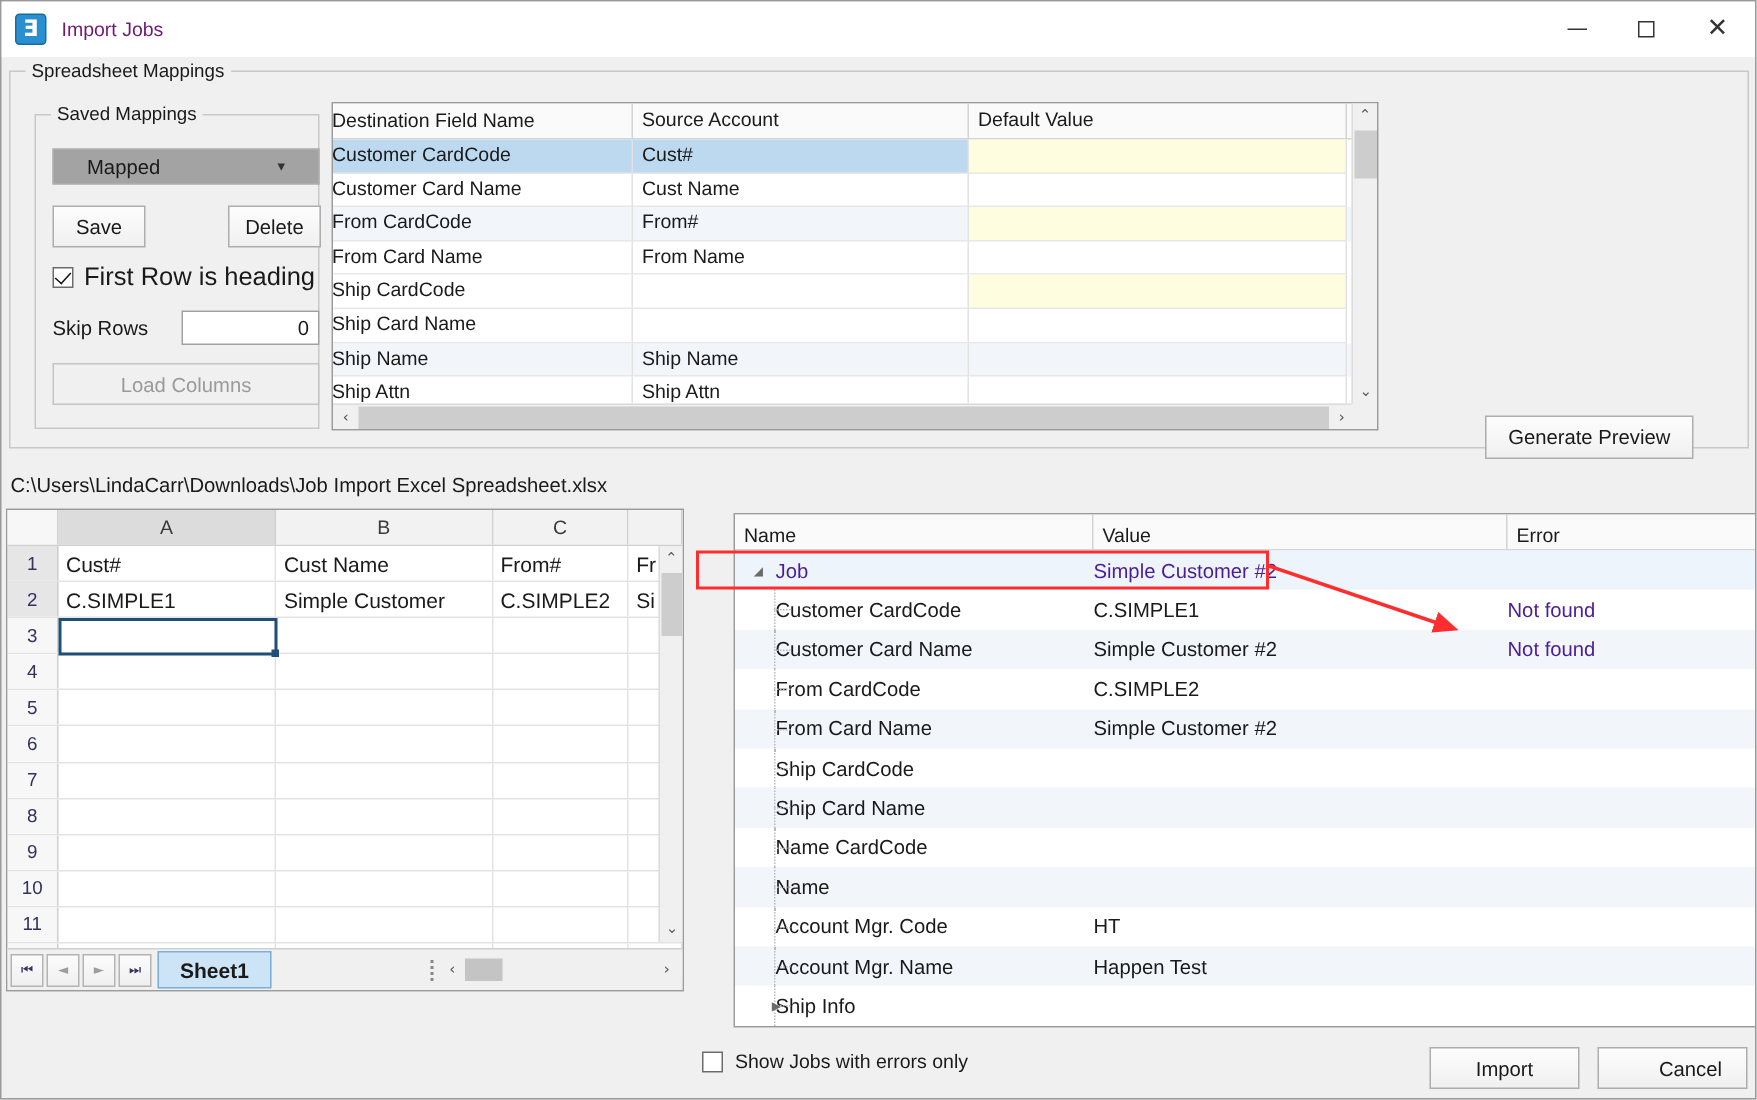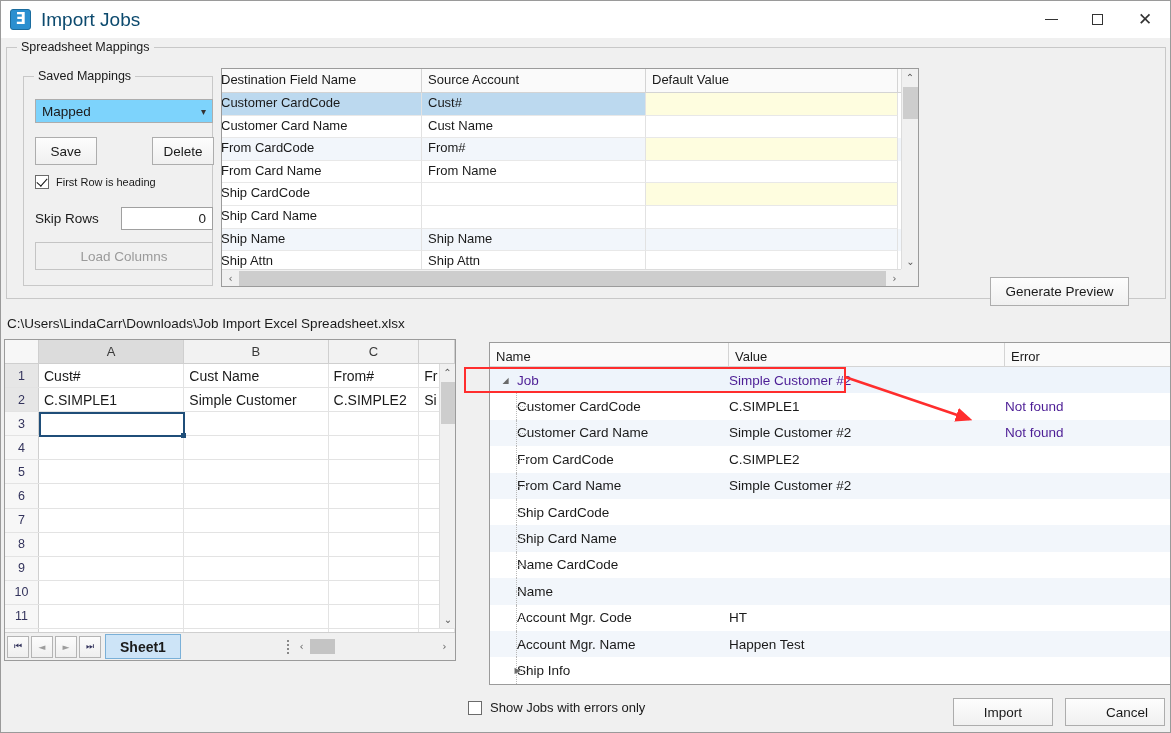--- a/index.html
+++ b/index.html
@@ -16,59 +16,59 @@
 
   
   .titlebar { position:absolute; left:0; top:0; width:1169px; height:37px;
               background:#ffffff; display:flex; align-items:center; }
   .app-icon { width:21px; height:21px; margin-left:9px; border-radius:3px;
               background:#2a8fd0; position:relative; flex:none;
               display:flex; align-items:center; justify-content:center;
               border:1px solid #1b6c9e; }
   .app-icon i { font-style:normal; color:#fff; font-size:15px; font-weight:bold;
                 line-height:1; font-family:"DejaVu Sans", sans-serif; }
-  .title-text { margin-left:10px; font-size:19px; color:#0c4a6e; }
+  .title-text { margin-left:10px; font-size:13px; color:#701a75; }
   .wbtns { margin-left:auto; display:flex; height:37px; }
   .wbtn { width:46px; height:37px; display:flex; align-items:center; justify-content:center;
           font-size:13px; color:#222; background:transparent; }
   .wbtn.close { width:50px; }
   .glyph-min { display:block; width:13px; height:1px; background:#333; }
   .glyph-max { display:block; width:11px; height:11px; border:1px solid #333; }
   .glyph-close { font-size:17px; line-height:1; font-family:"DejaVu Sans", sans-serif; color:#333; }
 
   
   .groupbox { position:absolute; border:1px solid #c8c8c8; }
   .groupbox > .gb-label { position:absolute; top:-8px; left:10px; background:#f0f0f0;
                           padding:0 4px; font-size:12.5px; color:#1a1a1a; }
 
   #gb-spreadsheet { left:5px; top:46px; width:1160px; height:252px; }
   #gb-saved { left:16px; top:28px; width:190px; height:210px; }
 
   
   .combo { position:absolute; left:11px; top:22px; width:178px; height:24px;
-           background:#7dd3fc; border:1px solid #adadad; display:flex; align-items:center;
-           padding:0 6px; font-size:13.5px; }
+           background:#a3a3a3; border:1px solid #adadad; display:flex; align-items:center;
+           padding:0 22px; font-size:13.5px; }
   .combo .cv { flex:1; }
   .combo .arrow { color:#333; font-size:10px; font-family:"DejaVu Sans", sans-serif; }
 
   .btn { background:linear-gradient(#fdfdfd,#f0f0f0); border:1px solid #adadad;
          font-size:13.5px; color:#1a1a1a; display:flex; align-items:center;
          justify-content:center; font-family:"Liberation Sans", sans-serif; }
   .btn.disabled { color:#9a9a9a; background:#f0f0f0; border-color:#c4c4c4; }
 
   #btn-save   { position:absolute; left:11px;  top:60px; width:62px; height:28px; }
   #btn-delete { position:absolute; left:128px; top:60px; width:62px; height:28px; }
 
   .cbrow { position:absolute; display:flex; align-items:center; gap:7px; }
   #cb-firstrow { left:11px; top:98px; }
   .cbox { width:14px; height:14px; border:1px solid #6b6b6b; background:#fff;
           position:relative; flex:none; }
   .cbox.checked::after { content:""; position:absolute; left:3px; top:0px; width:5px; height:9px;
           border:solid #111; border-width:0 1.8px 1.8px 0; transform:rotate(42deg); }
-  .cbrow .lbl { font-size:11px; }
+  .cbrow .lbl { font-size:17px; }
 
   #skiprow { position:absolute; left:11px; top:129px; width:178px; height:24px;
              display:flex; align-items:center; }
   #skiprow .lbl { font-size:13.5px; }
   .numinput { margin-left:auto; width:92px; height:23px; background:#fff;
               border:1px solid #a0a0a0; text-align:right; padding-right:6px;
               display:flex; align-items:center; justify-content:flex-end; font-size:13.5px; }
 
   #btn-load { position:absolute; left:11px; top:165px; width:178px; height:28px; }
 

